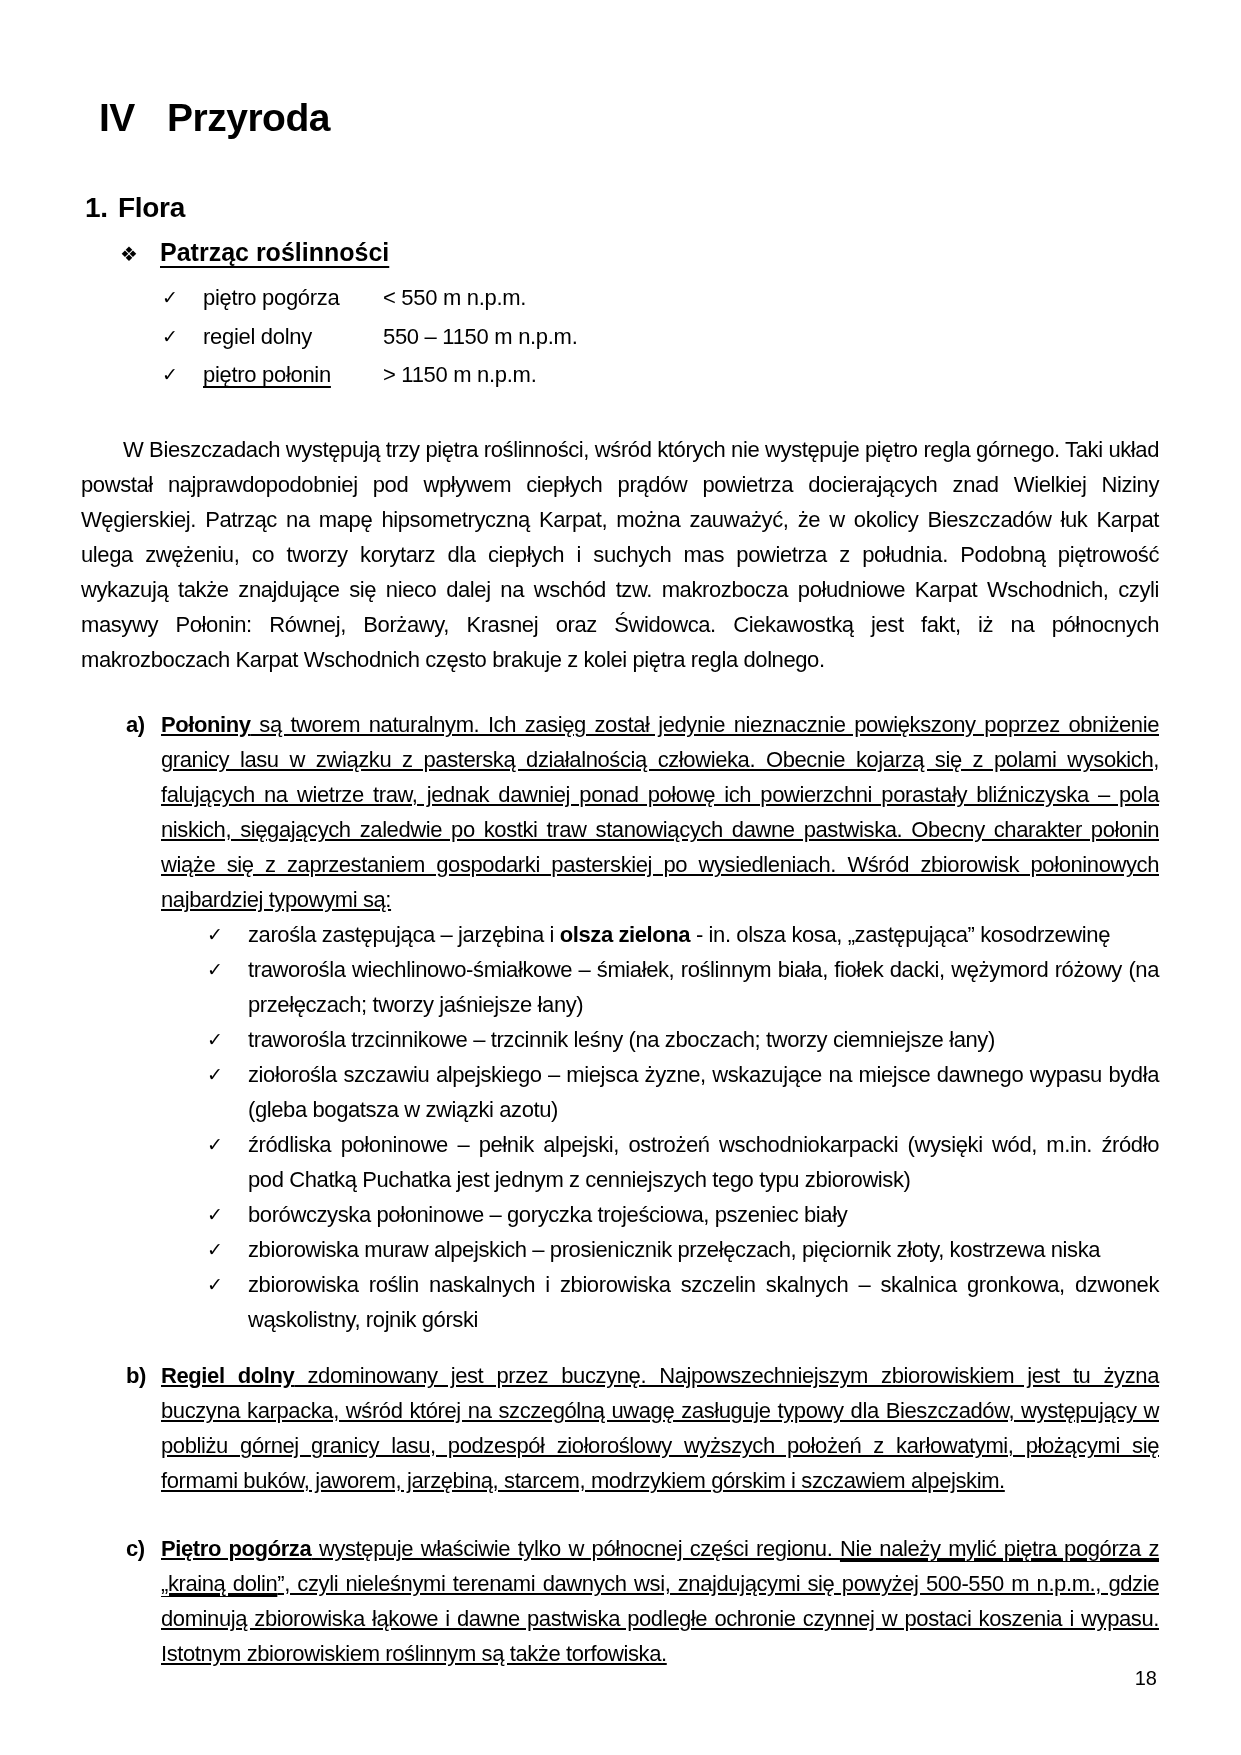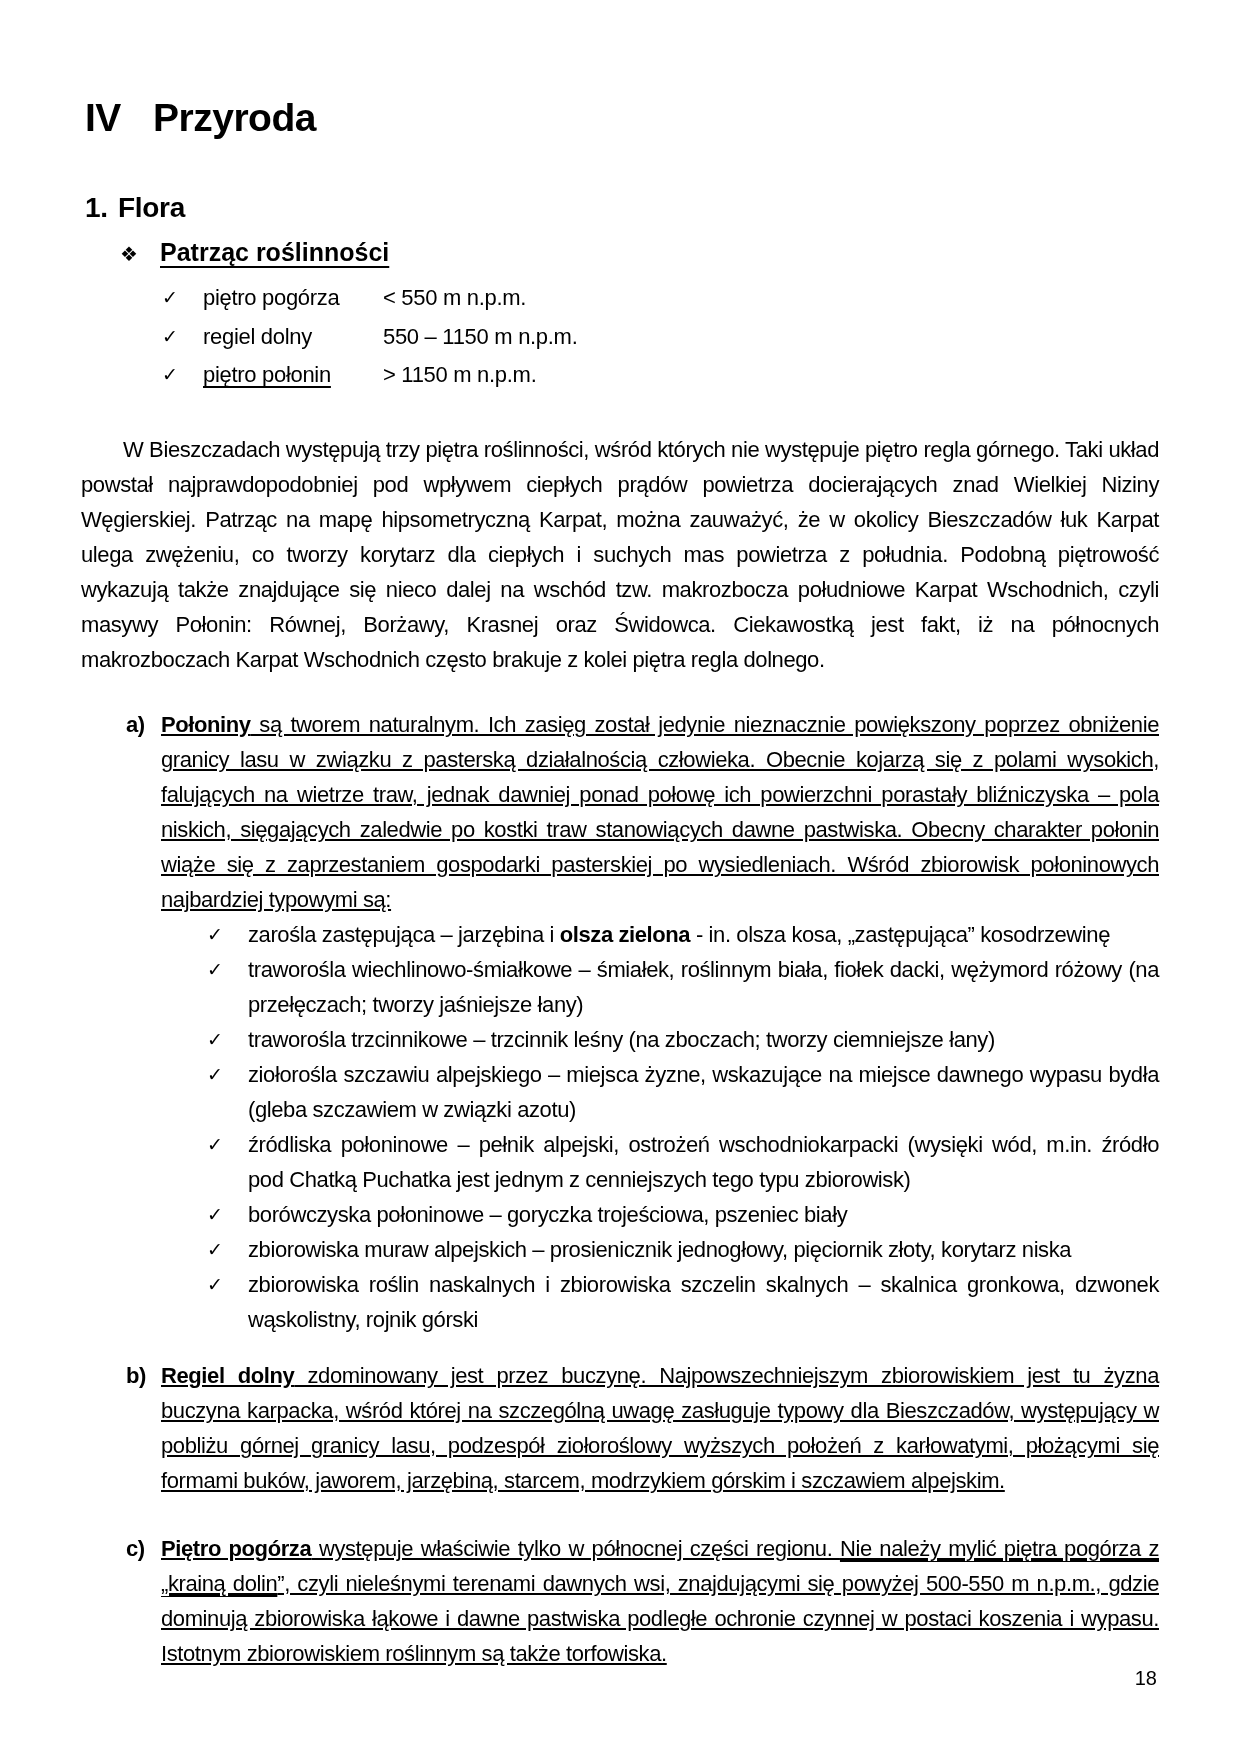--- a/index.html
+++ b/index.html
@@ -7,21 +7,21 @@
     position:relative;
     width:1241px; height:1755px;
     background:#ffffff;
     color:#000000;
     font-family:"Liberation Sans","DejaVu Sans",sans-serif;
     overflow:hidden;
   }
   .content { position:absolute; left:81px; top:0; width:1078px; }
 
   h1.chapter {
-    display:flex; margin:100px 0 0 4px;
+    display:flex; margin:100px 0 0 18px;
     font-size:39px; line-height:36px; font-weight:700;
     letter-spacing:-0.5px;
   }
   .chapter-numeral { width:68px; flex-shrink:0; }
 
   h2.section {
     display:flex; margin:57px 0 0 4px;
     font-size:28px; line-height:30px; font-weight:700;
     letter-spacing:-0.3px;
   }
@@ -124,33 +124,33 @@
           <div class="check-item">
             <span class="check-mark">✓</span>
             <span class="check-text">traworośla wiechlinowo-śmiałkowe – śmiałek, roślinnym biała, fiołek dacki, wężymord różowy (na przełęczach; tworzy jaśniejsze łany)</span>
           </div>
           <div class="check-item">
             <span class="check-mark">✓</span>
             <span class="check-text">traworośla trzcinnikowe – trzcinnik leśny (na zboczach; tworzy ciemniejsze łany)</span>
           </div>
           <div class="check-item">
             <span class="check-mark">✓</span>
-            <span class="check-text">ziołorośla szczawiu alpejskiego – miejsca żyzne, wskazujące na miejsce dawnego wypasu bydła (gleba szczawiem w związki azotu)</span>
+            <span class="check-text">ziołorośla szczawiu alpejskiego – miejsca żyzne, wskazujące na miejsce dawnego wypasu bydła (gleba bogatsza w związki azotu)</span>
           </div>
           <div class="check-item">
             <span class="check-mark">✓</span>
             <span class="check-text">źródliska połoninowe – pełnik alpejski, ostrożeń wschodniokarpacki (wysięki wód, m.in. źródło pod Chatką Puchatka jest jednym z cenniejszych tego typu zbiorowisk)</span>
           </div>
           <div class="check-item">
             <span class="check-mark">✓</span>
             <span class="check-text">borówczyska połoninowe – goryczka trojeściowa, pszeniec biały</span>
           </div>
           <div class="check-item">
             <span class="check-mark">✓</span>
-            <span class="check-text">zbiorowiska muraw alpejskich – prosienicznik jednogłowy, pięciornik złoty, korytarz niska</span>
+            <span class="check-text">zbiorowiska muraw alpejskich – prosienicznik przełęczach, pięciornik złoty, kostrzewa niska</span>
           </div>
           <div class="check-item">
             <span class="check-mark">✓</span>
             <span class="check-text">zbiorowiska roślin naskalnych i zbiorowiska szczelin skalnych – skalnica gronkowa, dzwonek wąskolistny, rojnik górski</span>
           </div>
         </div>
       </div>
     </div>
 
     <div class="lettered item-b body-text">

